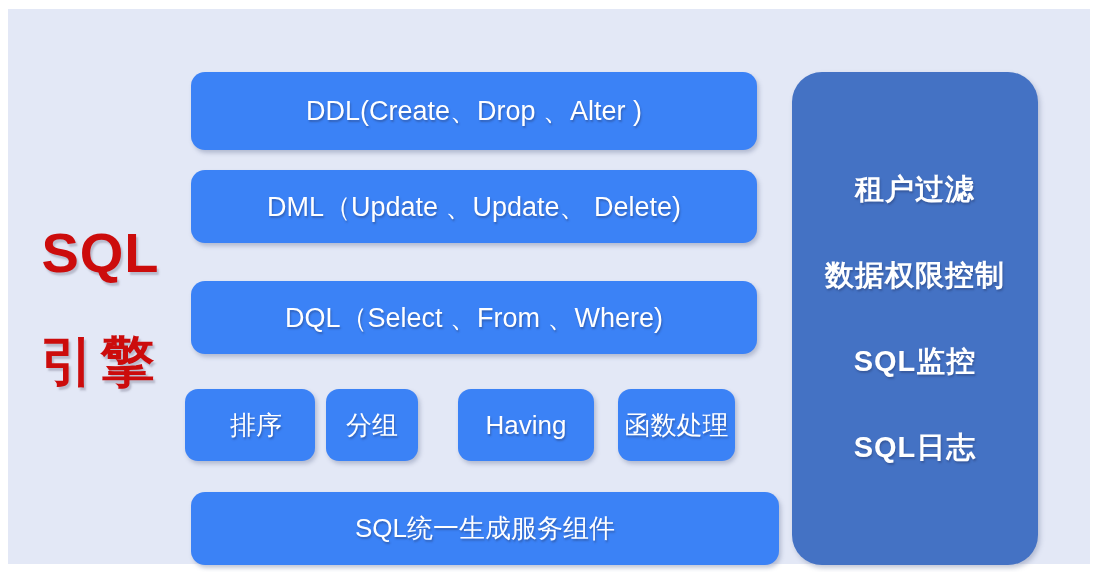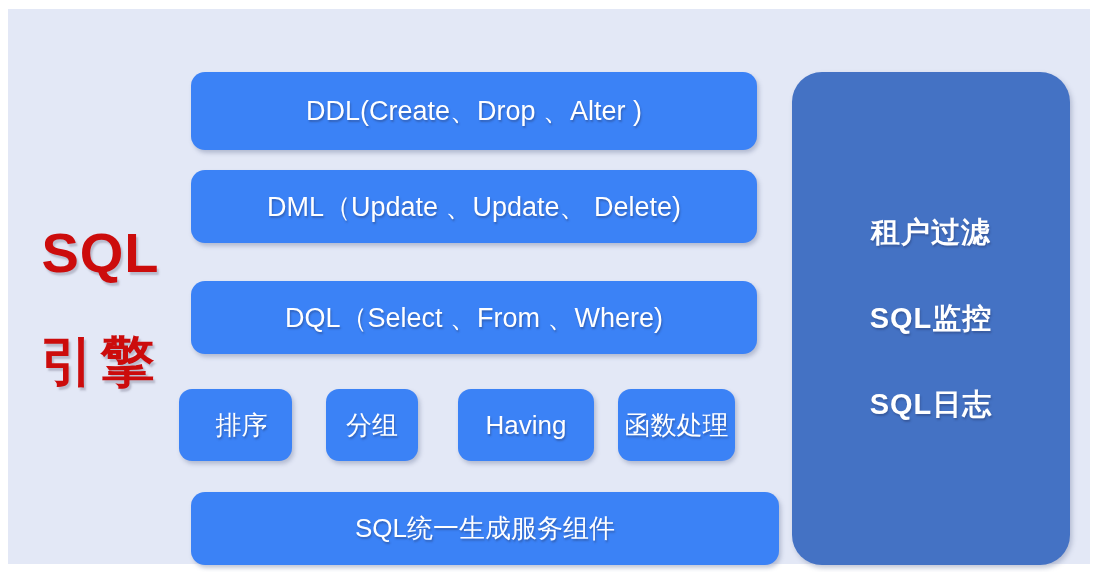--- a/index.html
+++ b/index.html
@@ -61,33 +61,33 @@
     text-shadow: 1px 2px 2px rgba(40,60,110,0.45);
     box-sizing: border-box;
     user-select: none;
   }
 
   .box-ddl  { left: 183px; top: 63px;  width: 566px; height: 78px; font-size: 27px; }
   .box-dml  { left: 183px; top: 161px; width: 566px; height: 73px; font-size: 27px; }
   .box-dql  { left: 183px; top: 272px; width: 566px; height: 73px; font-size: 27px; }
 
   .box-sm   { top: 380px; height: 72px; font-size: 26px; border-radius: 13px; }
-  .sm-1 { left: 171px; width: 113px; padding-left: 12px; }
+  .sm-1 { left: 177px; width: 130px; padding-left: 12px; }
   .sm-2 { left: 318px; width: 92px; }
   .sm-3 { left: 450px; width: 136px; }
   .sm-4 { left: 610px; width: 117px; }
 
   .box-unified { left: 183px; top: 483px; width: 588px; height: 73px; font-size: 26px; }
 
   
   .panel-right {
     position: absolute;
     left: 784px;
     top: 63px;
-    width: 278px;
+    width: 246px;
     height: 493px;
     background: #4472c4;
     border-radius: 30px;
     box-shadow: 2px 3px 5px rgba(120,130,165,0.45);
     display: flex;
     flex-direction: column;
     align-items: center;
     justify-content: center;
     gap: 46px;
     box-sizing: border-box;
@@ -119,18 +119,19 @@
 
     <div class="box box-sm sm-1">排序</div>
     <div class="box box-sm sm-2">分组</div>
     <div class="box box-sm sm-3">Having</div>
     <div class="box box-sm sm-4">函数处理</div>
 
     <div class="box box-unified">SQL统一生成服务组件</div>
 
     <div class="panel-right">
       <div class="panel-item">租户过滤</div>
+      <div class="panel-item">数据权限控制</div>
       <div class="panel-item">SQL监控</div>
       <div class="panel-item">SQL日志</div>
     </div>
 
   </div>
 </div>
 
 </body></html>

